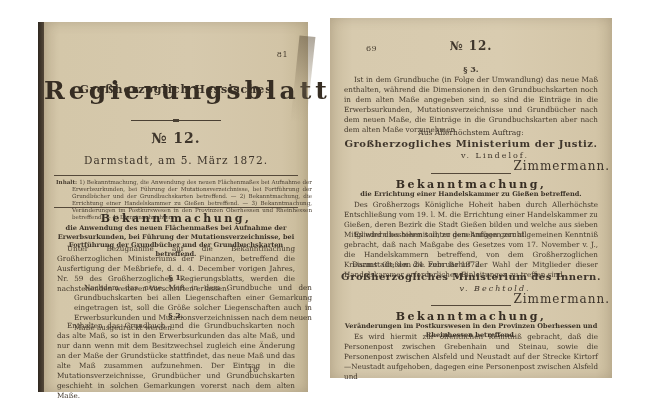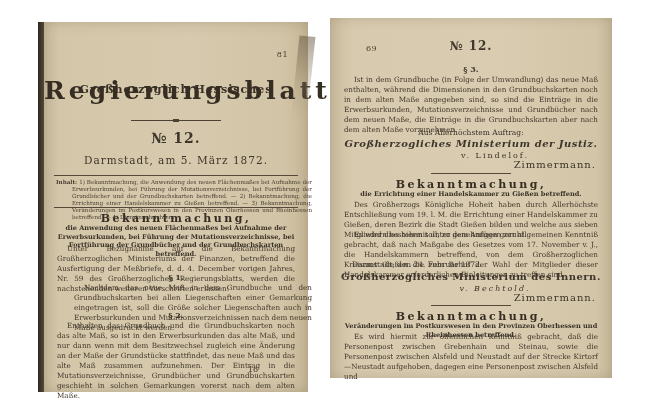--- a/index.html
+++ b/index.html
@@ -62,21 +62,21 @@
   .notice-sub{
     width:100%;text-align:center;font-weight:bold;font-size:6.6px;line-height:1.3;color:#3c3328;
   }
   .body-par{
     font-size:7.2px;line-height:1.38;text-align:justify;text-indent:10px;color:#40362a;
   }
   .section-label{width:100%;text-align:center;font-size:8px;font-weight:bold;}
   .sig-center{width:100%;text-align:center;}
   .sig-ministry{font-size:10px;font-weight:bold;letter-spacing:.5px;}
   .sig-name{font-size:8px;letter-spacing:2px;padding-left:24px;}
-  .sig-right{position:absolute;right:16px;font-size:10px;letter-spacing:1px;}
+  .sig-right{position:absolute;right:2px;font-size:12px;letter-spacing:1px;}
   .dateline-left{font-size:7.5px;padding-left:22px;}
   .auftrag{width:100%;text-align:center;font-size:7.5px;}
   .sigmark{font-size:8px;color:#4a4033;}
 </style>
 </head>
 <body>
 
 <div class="spine-strip"></div>
 
 <div class="page page-left">
@@ -102,21 +102,21 @@
 </div>
 
 <div class="fold-smudge"></div>
 
 <div class="page page-right">
   <div class="abs pagenum" style="left:36px;top:26px;">69</div>
   <div class="abs issue-no" style="top:21px;font-size:12px;">№ 12.</div>
   <div class="abs section-label" style="top:46px;">§ 3.</div>
   <div class="abs body-par" style="top:57px;left:14px;width:254px;">Ist in dem Grundbuche (in Folge der Umwandlung) das neue Maß enthalten, während die Dimensionen in den Grundbuchskarten noch in dem alten Maße angegeben sind, so sind die Einträge in die Erwerbsurkunden, Mutationsverzeichnisse und Grundbücher nach dem neuen Maße, die Einträge in die Grundbuchskarten aber nach dem alten Maße vorzunehmen.</div>
   <div class="abs auftrag" style="top:110px;">Aus Allerhöchstem Auftrag:</div>
-  <div class="abs sig-center sig-ministry" style="top:120px;font-style:italic;">Großherzogliches Ministerium der Justiz.</div>
+  <div class="abs sig-center sig-ministry" style="top:120px;">Großherzogliches Ministerium der Justiz.</div>
   <div class="abs sig-center sig-name" style="top:133px;">v. Lindelof.</div>
   <div class="sig-right" style="top:141px;">Zimmermann.</div>
   <div class="abs rule-short" style="top:155px;"></div>
   <div class="abs notice-head" style="top:160px;">Bekanntmachung,</div>
   <div class="abs notice-sub" style="top:172px;left:14px;width:254px;">die Errichtung einer Handelskammer zu Gießen betreffend.</div>
   <div class="abs body-par" style="top:182px;left:14px;width:254px;">Des Großherzogs Königliche Hoheit haben durch Allerhöchste Entschließung vom 19. l. M. die Errichtung einer Handelskammer zu Gießen, deren Bezirk die Stadt Gießen bilden und welche aus sieben Mitgliedern bestehen soll, zu genehmigen geruht.</div>
   <div class="abs body-par" style="top:212px;left:14px;width:254px;">Es wird dies hiermit unter dem Anfügen zur allgemeinen Kenntniß gebracht, daß nach Maßgabe des Gesetzes vom 17. November v. J., die Handelskammern betreffend, von dem Großherzoglichen Kreisamt Gießen die zum Behuf der Wahl der Mitglieder dieser Handelskammer erforderlichen Einleitungen zu treffen sind.</div>
   <div class="abs dateline-left" style="top:242px;">Darmstadt, den 24. Februar 1872.</div>
   <div class="abs sig-center sig-ministry" style="top:253px;">Großherzogliches Ministerium des Innern.</div>
   <div class="abs sig-center sig-name" style="top:266px;font-style:italic;">v. Bechtold.</div>

